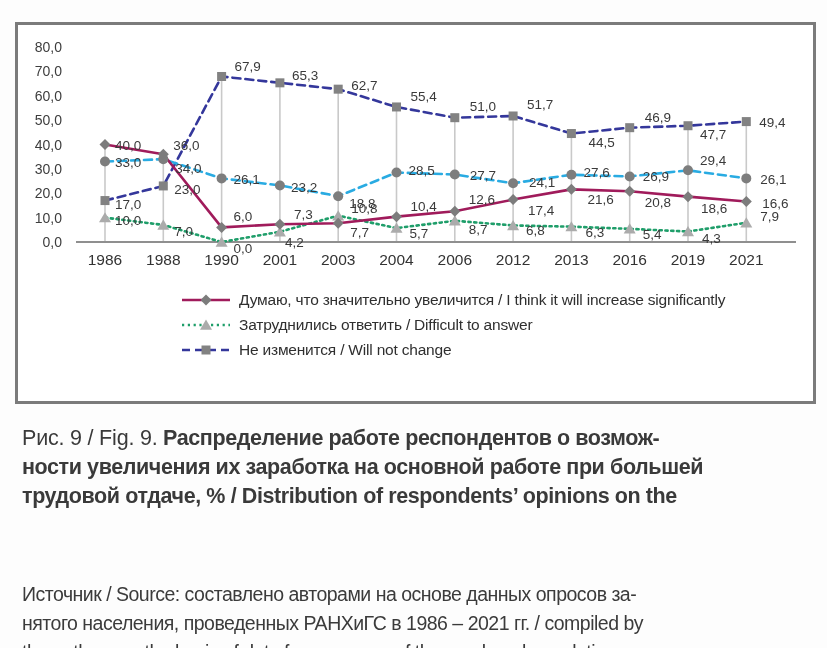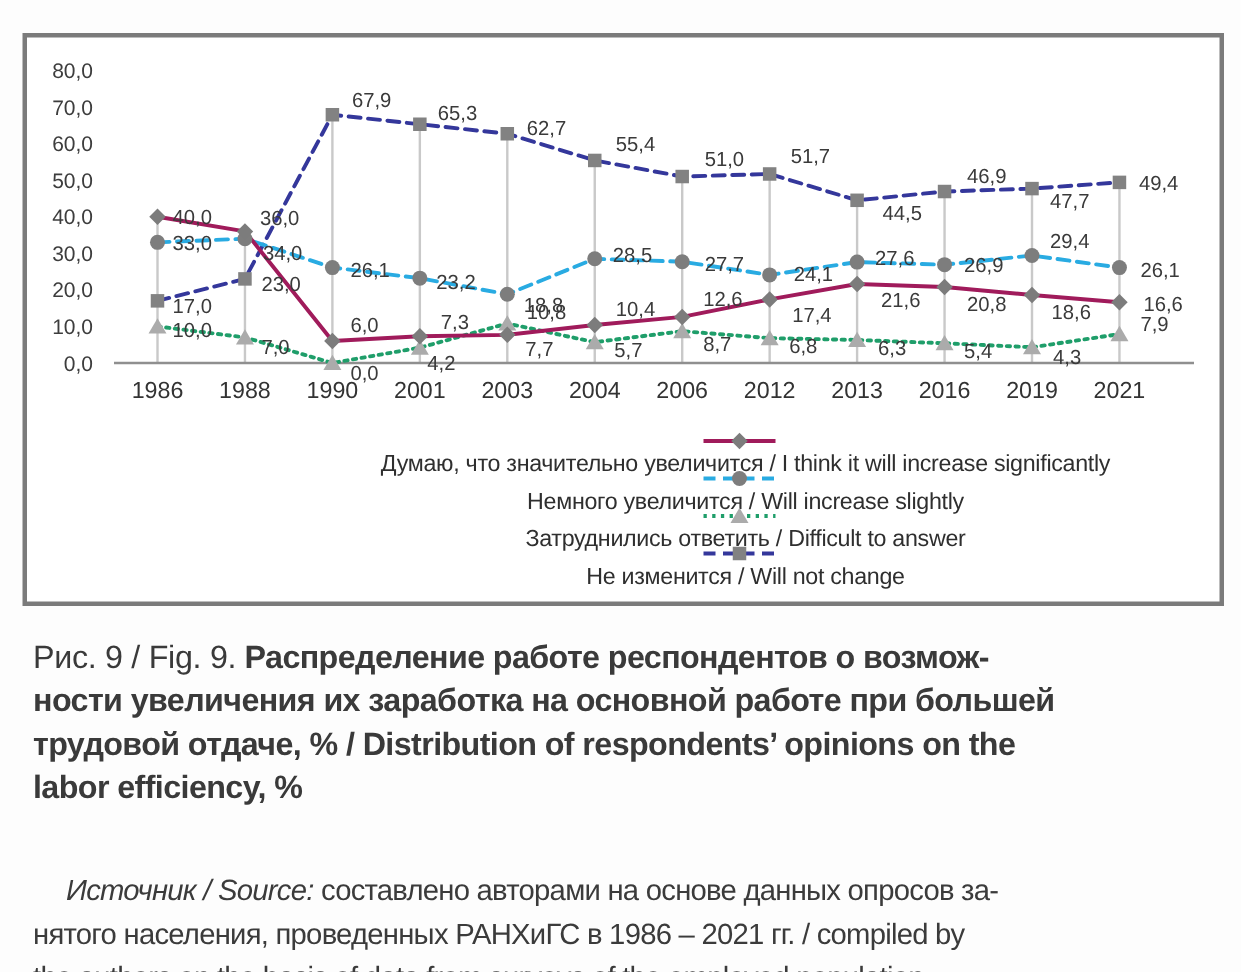--- a/index.html
+++ b/index.html
@@ -7,39 +7,39 @@
     width:827px;height:648px;overflow:hidden;position:relative;
     background:#fdfdfd;
     font-family:"Liberation Sans", sans-serif;
   }
   .chart-box{
     position:absolute;left:15px;top:22px;width:795px;height:376px;
     border:3px solid #7b7b7b;background:#ffffff;
   }
   #chart-svg{display:block;margin:0;padding:0;}
   .legend{margin:6px 0 0 163px;}
-  .legend-item{display:flex;align-items:center;height:25px;flex-direction:column;}
+  .legend-item{display:flex;align-items:center;height:25px;}
   .legend-item svg{flex:0 0 auto;margin-right:8px;}
   .legend-item span{
     font-size:15.5px;color:#2f2f2f;letter-spacing:-0.2px;white-space:nowrap;
   }
   .caption{
     position:absolute;left:22px;top:424px;width:790px;
     font-size:21.5px;line-height:29px;font-weight:bold;color:#3a3a3a;
     letter-spacing:-0.4px;
   }
   .caption .line{white-space:nowrap;}
   .cap-prefix{font-weight:normal;letter-spacing:-0.2px;}
   .source{
     position:absolute;left:22px;top:580px;width:800px;
     font-size:19.5px;line-height:29px;font-weight:normal;color:#3b3b3b;
     letter-spacing:-0.5px;
   }
   .source .line{white-space:nowrap;}
-  .src-prefix{font-style:italic;margin-left:22px;}
+  .src-prefix{}
 </style>
 </head>
 <body>
 
 <div class="chart-box">
   <svg id="chart-svg" width="795" height="256">
       <text x="44" y="222" text-anchor="end" font-size="14" fill="#3d3d3d">0,0</text>
       <text x="44" y="197.625" text-anchor="end" font-size="14" fill="#3d3d3d">10,0</text>
       <text x="44" y="173.25" text-anchor="end" font-size="14" fill="#3d3d3d">20,0</text>
       <text x="44" y="148.875" text-anchor="end" font-size="14" fill="#3d3d3d">30,0</text>
@@ -177,46 +177,38 @@
   <div class="legend" id="legend">
       <div class="legend-item">
         <svg width="50" height="14">
           <line x1="1" y1="7" x2="49" y2="7" stroke="#a01b5b" stroke-width="2.6"></line>
           <path d="M 25 1.5 L 30.5 7 L 25 12.5 L 19.5 7 Z" fill="#7c7c7c"></path>
         </svg>
         <span>Думаю, что значительно увеличится / I think it will increase significantly</span>
       </div>
       <div class="legend-item">
         <svg width="50" height="14">
-          <line x1="1" y1="7" x2="49" y2="7" stroke="#29abe2" stroke-width="2.6" stroke-dasharray="8 5"></line>
-          <circle cx="25" cy="7" r="5" fill="#7d7d7d"></circle>
-        </svg>
-        <span>Немного увеличится / Will increase slightly</span>
-      </div>
-      <div class="legend-item">
-        <svg width="50" height="14">
           <line x1="1" y1="7" x2="49" y2="7" stroke="#1f9e6a" stroke-width="2.6" stroke-dasharray="2.2 3.6"></line>
           <path d="M 25 1.5 L 31 11.7 L 19 11.7 Z" fill="#ababab"></path>
         </svg>
         <span>Затруднились ответить / Difficult to answer</span>
       </div>
       <div class="legend-item">
         <svg width="50" height="14">
           <line x1="1" y1="7" x2="49" y2="7" stroke="#34379b" stroke-width="2.6" stroke-dasharray="8 5"></line>
           <rect x="20.5" y="2.5" width="9" height="9" fill="#828282"></rect>
         </svg>
         <span>Не изменится / Will not change</span>
       </div>
     </div>
 </div>
 
 <div class="caption">
   <div class="line"><span class="cap-prefix">Рис. 9 / Fig. 9.</span><span> Распределение работе респондентов о возмож-</span></div>
   <div class="line">ности увеличения их заработка на основной работе при большей</div>
   <div class="line">трудовой отдаче, % / Distribution of respondents’ opinions on the</div>
-  <div class="line">labor efficiency, %</div>
 </div>
 
 <div class="source">
   <div class="line"><span class="src-prefix">Источник / Source:</span><span> составлено авторами на основе данных опросов за-</span></div>
   <div class="line">нятого населения, проведенных РАНХиГС в 1986 – 2021 гг. / compiled by</div>
   <div class="line">the authors on the basis of data from surveys of the employed population</div>
 </div>
 
 </body></html>

